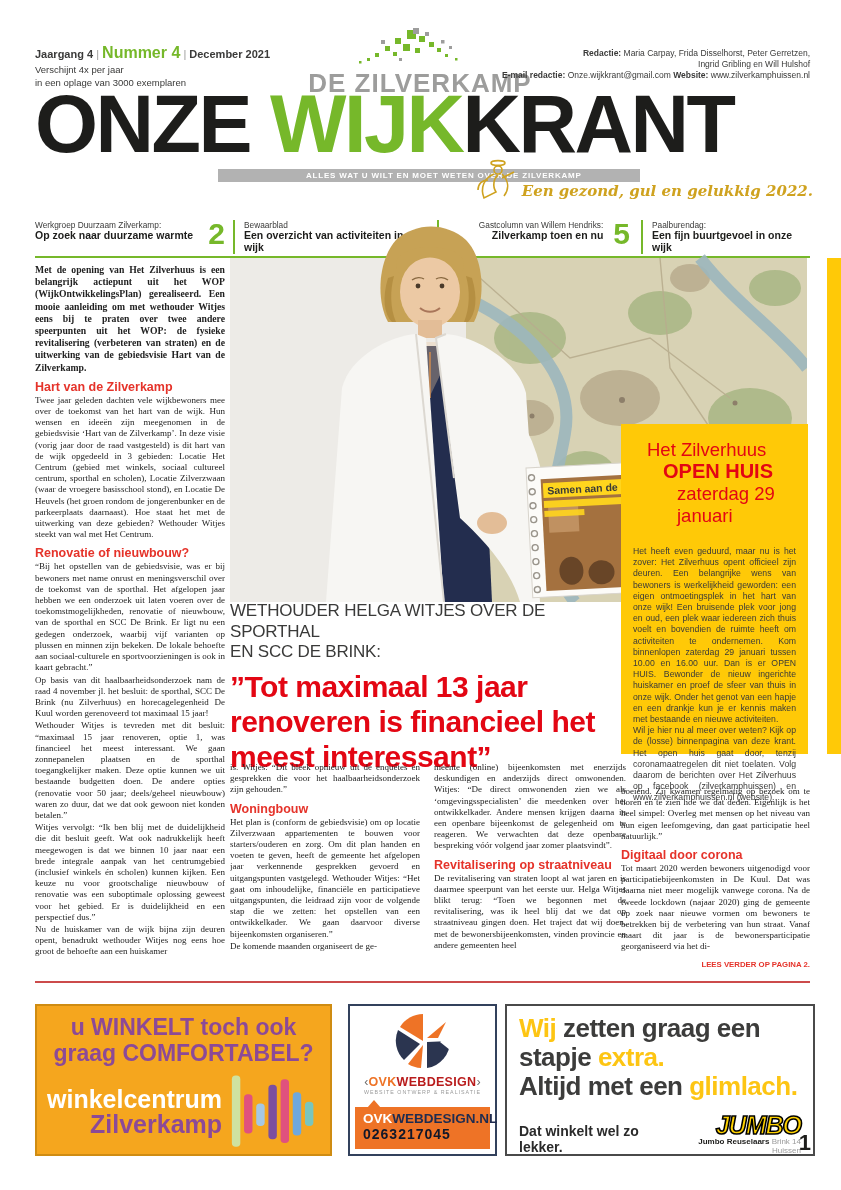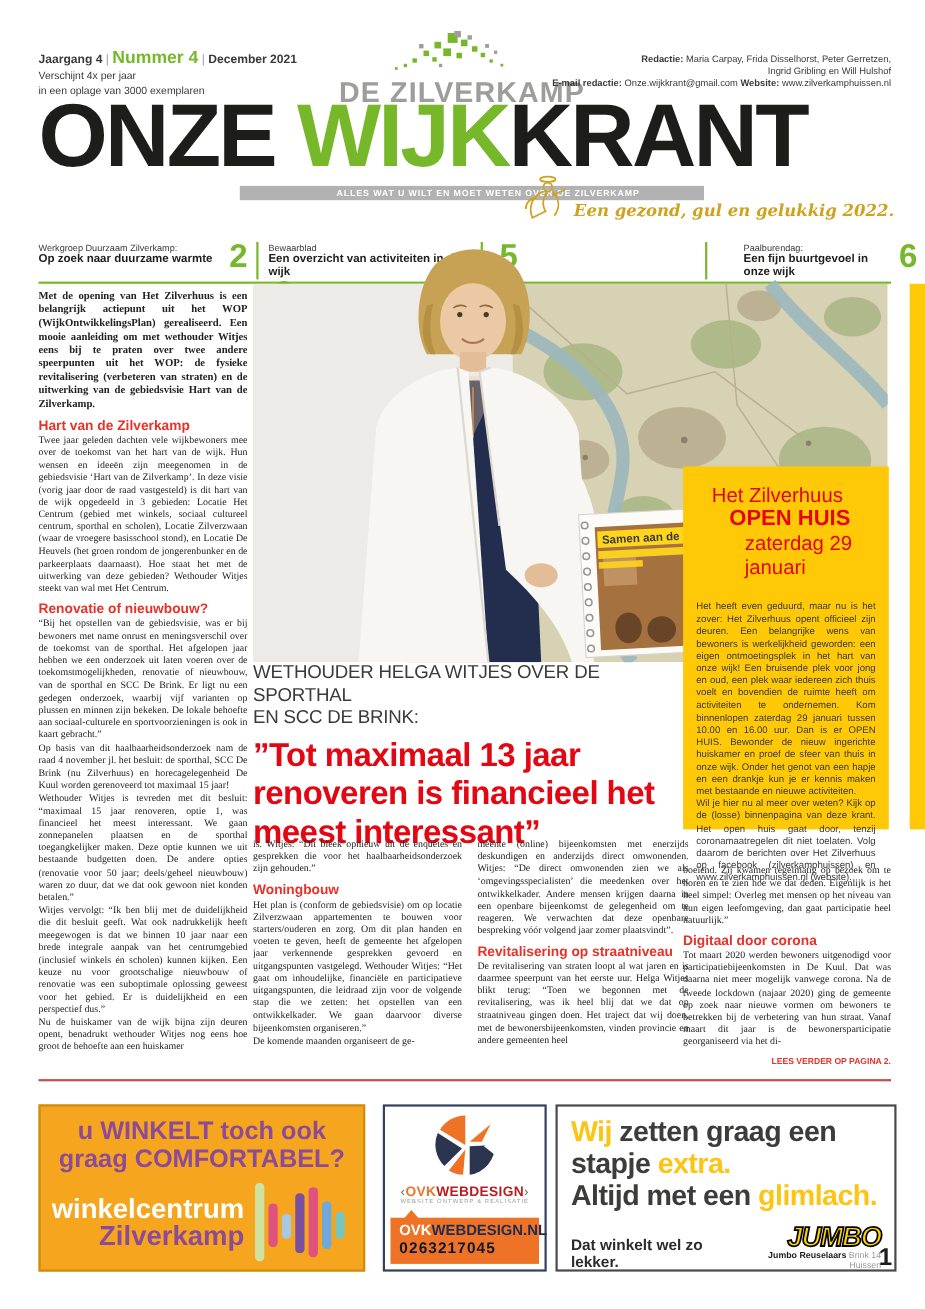--- a/index.html
+++ b/index.html
@@ -205,24 +205,28 @@
   <div class="abs vline" style="left:233px;"></div>
   <div class="abs teaser" style="left:244px;width:182px;flex-direction:column;">
     <div class="txt">
       <div class="t-label">Bewaarblad</div>
       <div class="t-title">Een overzicht van activiteiten in de wijk</div>
     </div>
     <div class="t-num">3</div>
   </div>
   <div class="abs vline" style="left:437px;"></div>
   <div class="abs teaser" style="left:448px;width:182px;">
+    <div class="txt" style="text-align:right;padding-right:4px;">
+      <div class="t-label">Gastcolumn van Willem Hendriks:</div>
+      <div class="t-title">Zilverkamp toen en nu</div>
+    </div>
     <div class="t-num">5</div>
   </div>
   <div class="abs vline" style="left:641px;"></div>
-  <div class="abs teaser" style="left:676px;width:158px;">
+  <div class="abs teaser" style="left:652px;width:158px;flex-direction:column;">
     <div class="txt">
       <div class="t-label">Paalburendag:</div>
       <div class="t-title">Een fijn buurtgevoel in onze wijk</div>
     </div>
     <div class="t-num">6</div>
   </div>
   <div class="abs green-rule"></div>
 
   <svg class="abs photo" viewBox="0 0 577 384">
 

